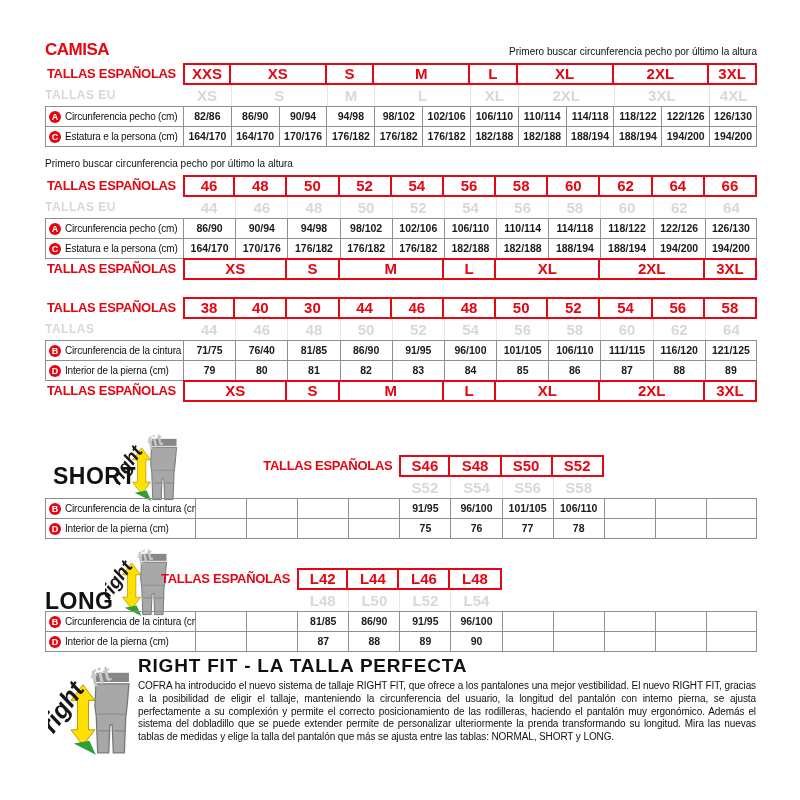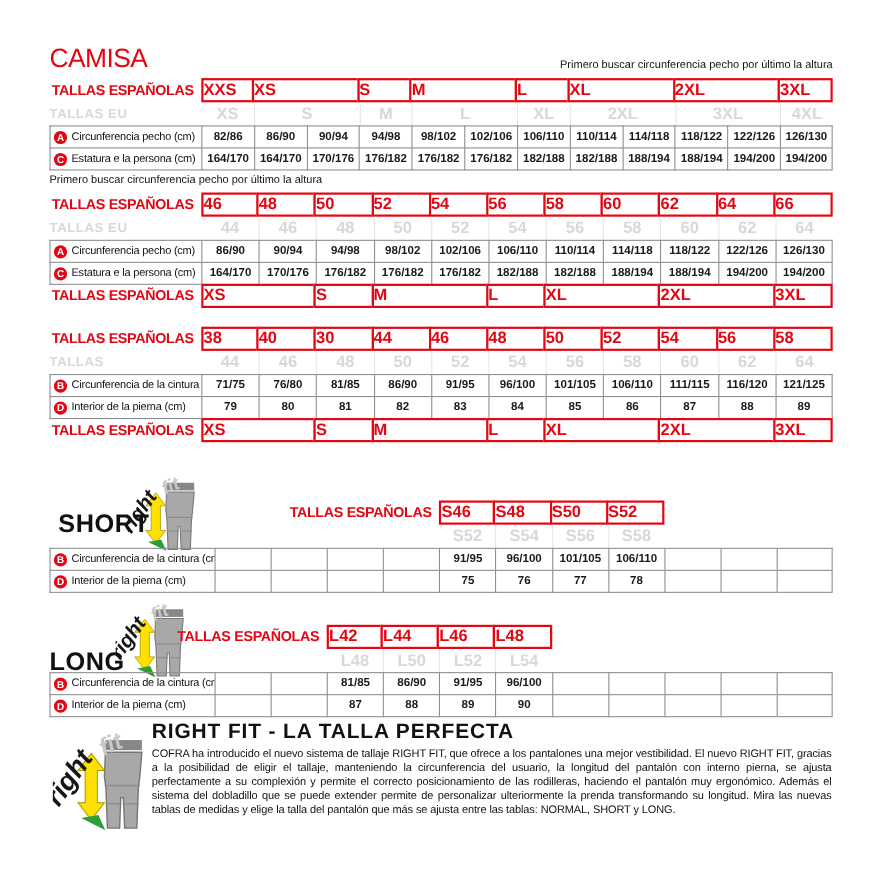--- a/index.html
+++ b/index.html
@@ -1,29 +1,29 @@
 <!DOCTYPE html>
 <html><head>
 <meta charset="utf-8">
 <style>
   :root{ --red:#e30613; --eugray:#d8d8d8; --line:#8f8f8f; }
   *{box-sizing:border-box;margin:0;padding:0}
   html,body{width:800px;height:800px;background:#fff;font-family:"Liberation Sans",sans-serif}
   .page{position:absolute;left:0;top:0;width:800px;height:800px;background:#fff;overflow:hidden}
   .sec{position:absolute;left:45px;width:712px}
   .sechead{display:flex;justify-content:space-between;align-items:flex-end;margin-bottom:3px}
-  .title{color:var(--red);font-weight:normal;font-size:24px;letter-spacing:-0.5px}
+  .title{color:var(--red);font-weight:bold;font-size:17px;letter-spacing:-0.5px}
   .note{color:#111;font-size:10px;padding-bottom:3px}
   .blacktitle{position:absolute;color:#111;font-weight:bold;font-size:23px;letter-spacing:0.5px}
   .logo{position:absolute}
   
   .trow{display:grid;align-items:stretch}
   .hrow{height:22px}
   .hlabel{color:var(--red);font-weight:bold;font-size:13px;text-align:right;padding-right:7px;line-height:22px;letter-spacing:-0.3px;white-space:nowrap}
-  .hbox{border:2px solid var(--red);color:var(--red);font-weight:bold;font-size:15px;text-align:left;line-height:17px;background:#fff}
+  .hbox{border:2px solid var(--red);color:var(--red);font-weight:bold;font-size:15px;text-align:center;line-height:17px;background:#fff}
   .hbox + .hbox{margin-left:-2px}
   .eurow{height:21px}
   .eulabel{color:var(--eugray);font-weight:bold;font-size:12px;line-height:21px;letter-spacing:0.5px}
   .eucell{color:var(--eugray);font-weight:bold;font-size:15px;text-align:center;line-height:21px;border-left:1px solid #e6e6e6}
   .eucell.first{border-left:none}
   .drow{height:20px}
   .dcell,.dlabel{border-top:1px solid var(--line);border-left:1px solid var(--line)}
   .dcell{font-size:10.5px;font-weight:bold;color:#1a1a1a;text-align:center;line-height:19px}
   .dcell.lastcol{border-right:1px solid var(--line)}
   .lastdata .dcell,.lastdata .dlabel{border-bottom:1px solid var(--line)}
@@ -216,21 +216,21 @@
           <div class="eucell">60</div>
           <div class="eucell">62</div>
           <div class="eucell">64</div>
         </div>
         <div class="trow drow" style="grid-template-columns: 138px repeat(11, 1fr);">
           <div class="dlabel">
             <span class="badge">B</span>
             <span class="dlabeltext">Circunferencia de la cintura (cm)</span>
           </div>
           <div class="dcell">71/75</div>
-          <div class="dcell">76/80</div>
+          <div class="dcell">76/40</div>
           <div class="dcell">81/85</div>
           <div class="dcell">86/90</div>
           <div class="dcell">91/95</div>
           <div class="dcell">96/100</div>
           <div class="dcell">101/105</div>
           <div class="dcell">106/110</div>
           <div class="dcell">111/115</div>
           <div class="dcell">116/120</div>
           <div class="dcell lastcol">121/125</div>
         </div>

